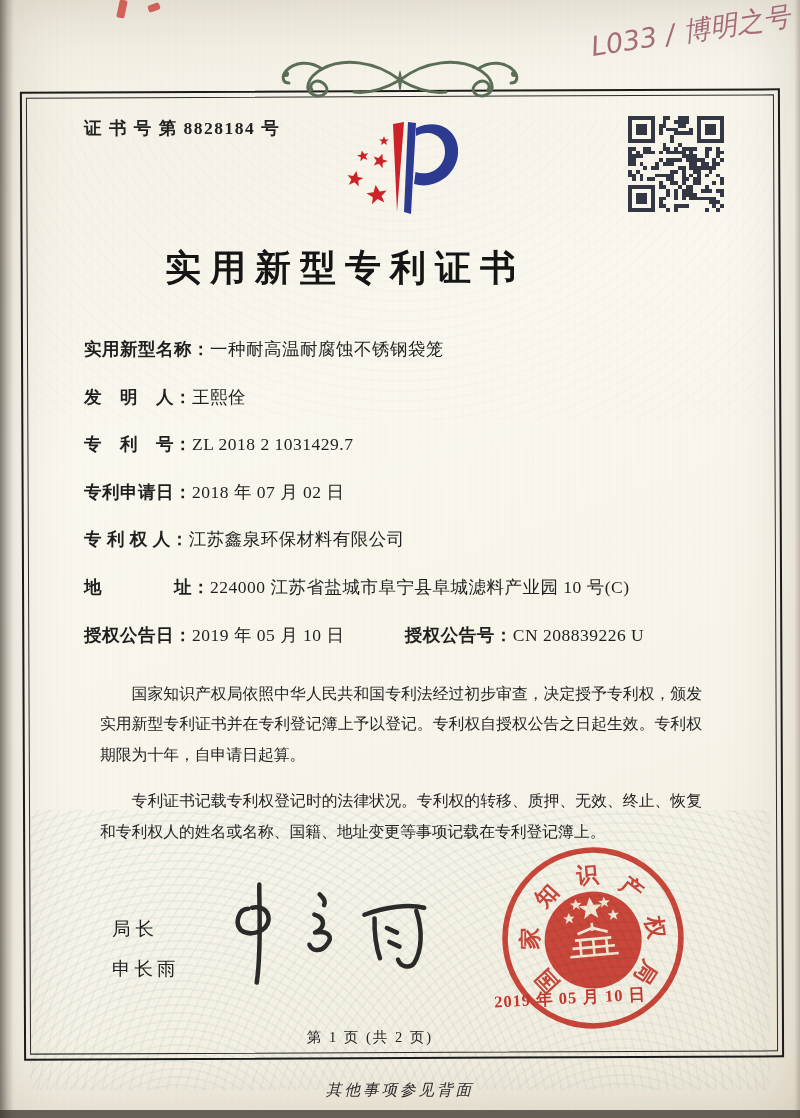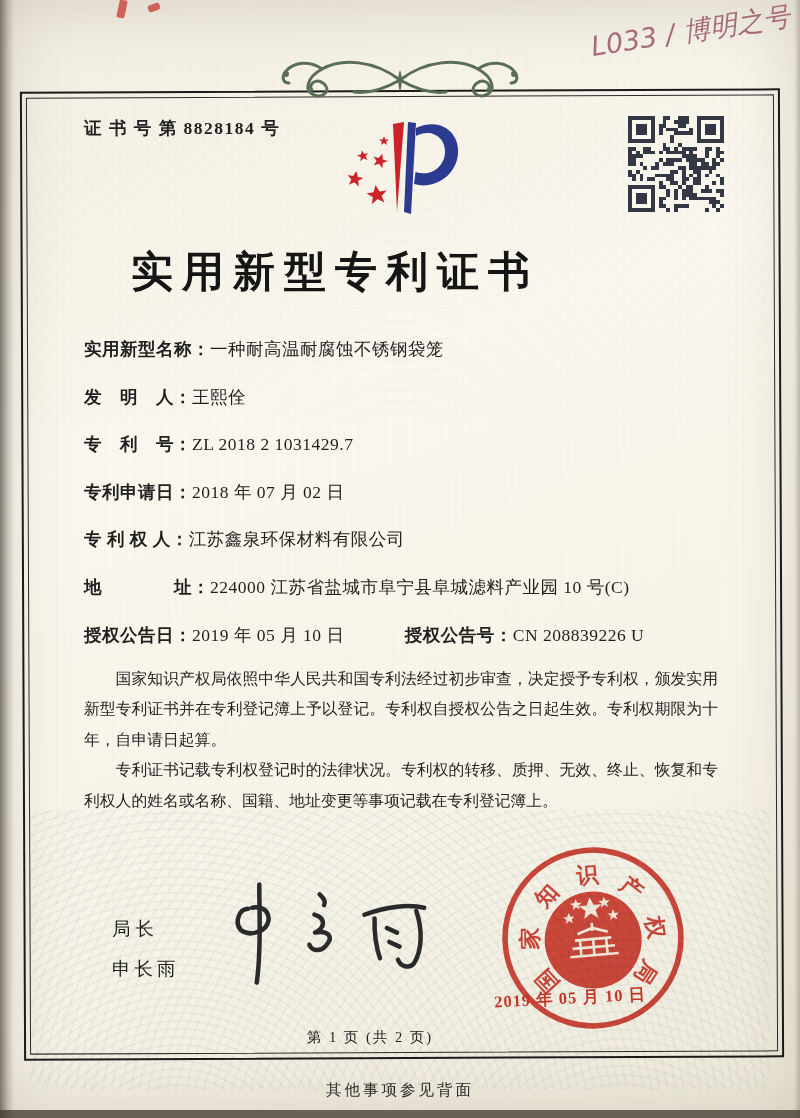--- a/index.html
+++ b/index.html
@@ -28,41 +28,41 @@
   
   .frame{left:22px;top:90px;width:756px;height:965px;border:2.5px solid #1b1b1b;
          transform:rotate(-.25deg);background:transparent;}
   .frame-inner{position:absolute;left:4px;top:4px;right:4px;bottom:4px;border:1px solid #2c2c2c;}
   .handwriting{left:590px;top:12px;width:220px;color:#9a5668;
     font-size:27px;font-style:italic;transform:rotate(-9deg);opacity:.85;
     font-family:"DejaVu Sans","Liberation Sans",sans-serif;}
   .cert-no{left:84px;top:116px;font-size:17.5px;color:#222;letter-spacing:1.5px;font-weight:600;}
   .qr{left:628px;top:116px;width:96px;height:96px;}
   .logo{left:330px;top:110px;width:140px;height:122px;}
-  .title{left:1px;top:244px;width:668px;text-align:center;font-size:42px;font-weight:bold;
+  .title{left:11px;top:244px;width:668px;text-align:center;font-size:36px;font-weight:bold;
          color:#151515;letter-spacing:9px;}
   .fields{left:84px;top:337px;width:650px;font-size:17.5px;color:#1f1f1f;}
   .frow{height:30px;margin-bottom:17.6px;white-space:nowrap;}
   .flabel{font-weight:bold;letter-spacing:.5px;text-align:right;}
   .fvalue{letter-spacing:.5px;}
   .grant2{margin-left:56px;}
   .paras{left:84px;top:664px;width:634px;font-size:15.8px;line-height:1.93;color:#242424;
          text-align:justify;}
-  .paras p{margin:0;text-indent:2em;}
+  .paras p{margin:16px;text-indent:2em;font-family:Liberation Mono, monospace;}
   .director{left:112px;top:916px;font-size:18.5px;color:#1e1e1e;letter-spacing:5px;}
   .director .name{margin-top:15px;letter-spacing:4px;text-align:center;}
   .signature{left:215px;top:872px;width:230px;height:120px;transform:rotate(-2deg);}
   .seal{left:497px;top:842px;width:192px;height:192px;transform:rotate(-5deg);
         opacity:.9;mix-blend-mode:multiply;}
   .seal-date{left:494px;top:986px;width:210px;color:#c3362c;font-size:16.5px;font-weight:600;
         letter-spacing:1px;transform:rotate(-3deg);}
   .page-ind{left:0;top:1028px;width:740px;text-align:center;font-size:14.5px;color:#222;
         letter-spacing:2px;}
   .back-note{left:0;top:1080px;width:800px;text-align:center;font-size:15.5px;color:#2a2a2a;
-        letter-spacing:3px;}
+        letter-spacing:3px;font-style:italic;}
   .ornament{left:250px;top:50px;width:300px;height:58px;}
 </style>
 </head>
 <body>
 
 <div class="photo">
 
   <div class="abs texture"></div>
   <div class="abs guilloche2"></div>
   <div class="abs guilloche"></div>

